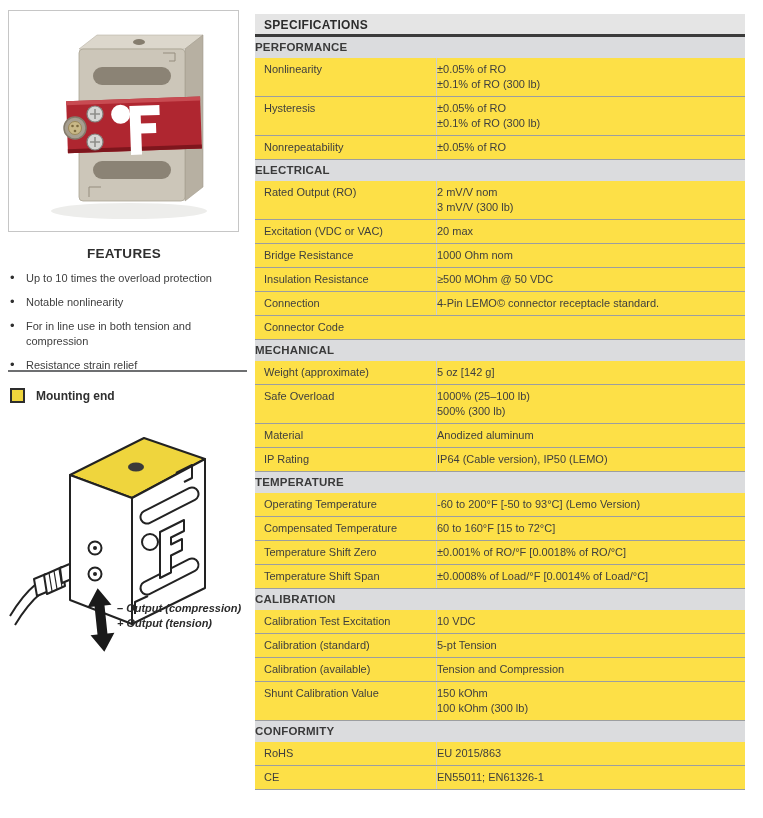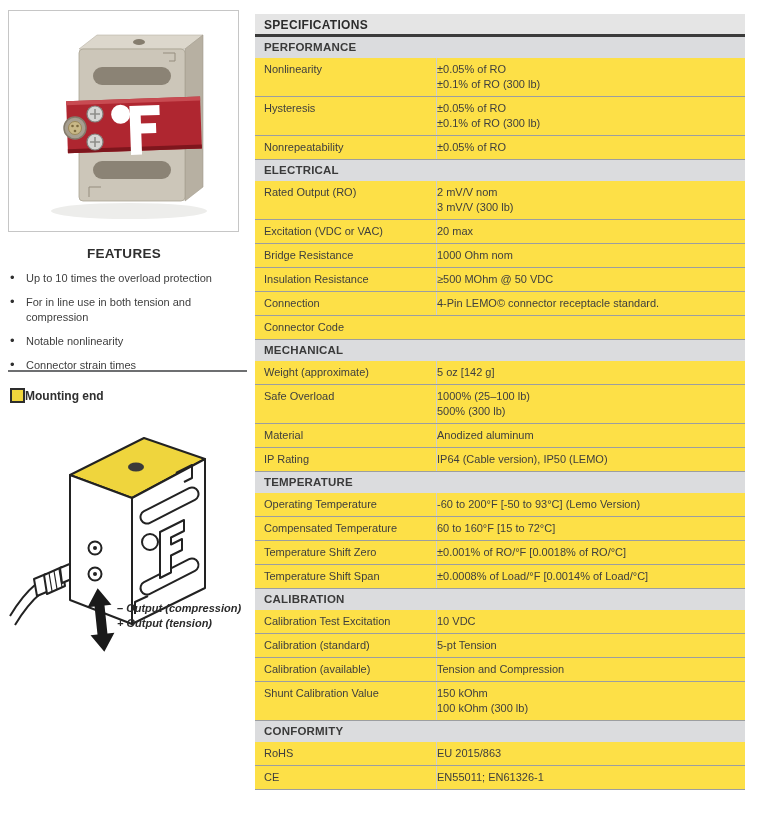--- a/index.html
+++ b/index.html
@@ -17,34 +17,34 @@
   .features-list { list-style:none; }
   .features-list li { position:relative; padding-left:18px; margin-bottom:9px;
                       font-size:11px; line-height:15px; color:#3e3e3e; }
   .features-list li::before { content:"•"; position:absolute; left:2px; top:-1px;
                               font-size:13px; color:#2f2f2f; }
 
   .left-divider { position:absolute; left:8px; top:370px; width:239px; height:2px; background:#6e6f71; }
 
   .legend { position:absolute; left:10px; top:388px; display:flex; align-items:center; }
   .legend-swatch { width:15px; height:15px; background:#EFD53D; border:2px solid #2d2d2d; }
-  .legend-label { font-size:12px; font-weight:bold; color:#2f2f2f; }
+  .legend-label { margin-left:11px; font-size:12px; font-weight:bold; color:#2f2f2f; }
 
   .diagram { position:absolute; left:8px; top:418px; width:248px; height:240px;font-style:italic; }
   .diagram svg { display:block; }
   .diagram-label { position:absolute; left:109px; font-size:11px; font-weight:bold; color:#2a2a2a; white-space:nowrap; }
   .diagram-label.l1 { top:184px; }
   .diagram-label.l2 { top:199px; }
 
   
   .spec { position:absolute; left:255px; top:14px; width:490px; }
   .spec-title { height:23px; line-height:23px; padding-left:9px;
                 background:#e5e5e5; border-bottom:3px solid #3b3b3b;
                 font-size:12px; font-weight:bold; color:#2c2c2c; letter-spacing:.3px; }
-  .sec-bar { height:21px; line-height:21px; padding-left:9px; background:#dbdcde;
+  .sec-bar { height:21px; line-height:21px; background:#dbdcde;
              font-size:11.5px; font-weight:bold; color:#3a3a3a; letter-spacing:.2px; }
   .row { display:flex; border-bottom:1px solid #9c9ea0; background:#fde047; }
   .cell { font-size:11px; line-height:15px; padding:4px 0 4px 9px; }
   .cell.lab { width:181px; flex:none; color:#3e3e3e; }
   .cell.val { flex:1; border-left:1px solid #cdced0; padding-left:0; color:#3e3e3e; }
 </style>
 </head>
 <body>
 
 <div class="page">
@@ -85,23 +85,23 @@
         <circle cx="68.5" cy="115" r="1.3" fill="#7c6a3f"></circle>
         <circle cx="66" cy="120" r="1.3" fill="#7c6a3f"></circle>
       </g>
     </svg>
   </div>
 
   <div class="features">
     <div class="features-title">FEATURES</div>
     <ul class="features-list">
         <li>Up to 10 times the overload protection</li>
+        <li>Notable nonlinearity</li>
         <li>For in line use in both tension and compression</li>
-        <li>Notable nonlinearity</li>
-        <li>Connector strain times</li>
+        <li>Resistance strain relief</li>
       </ul>
   </div>
 
   <div class="left-divider"></div>
 
   <div class="legend">
     <span class="legend-swatch"></span>
     <span class="legend-label">Mounting end</span>
   </div>
 

